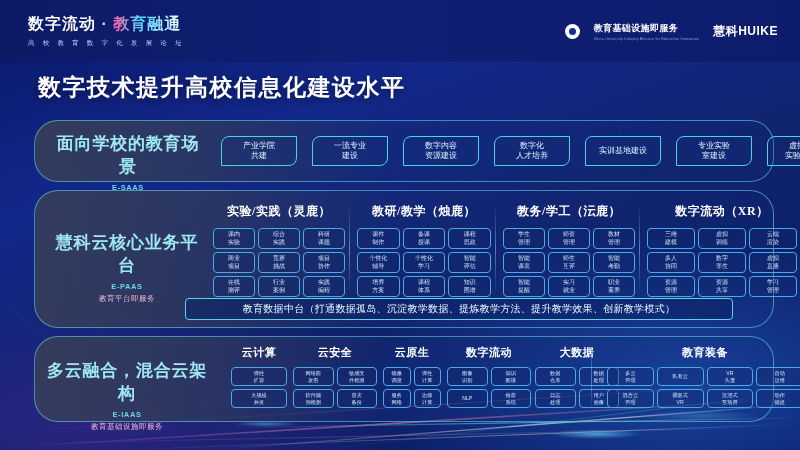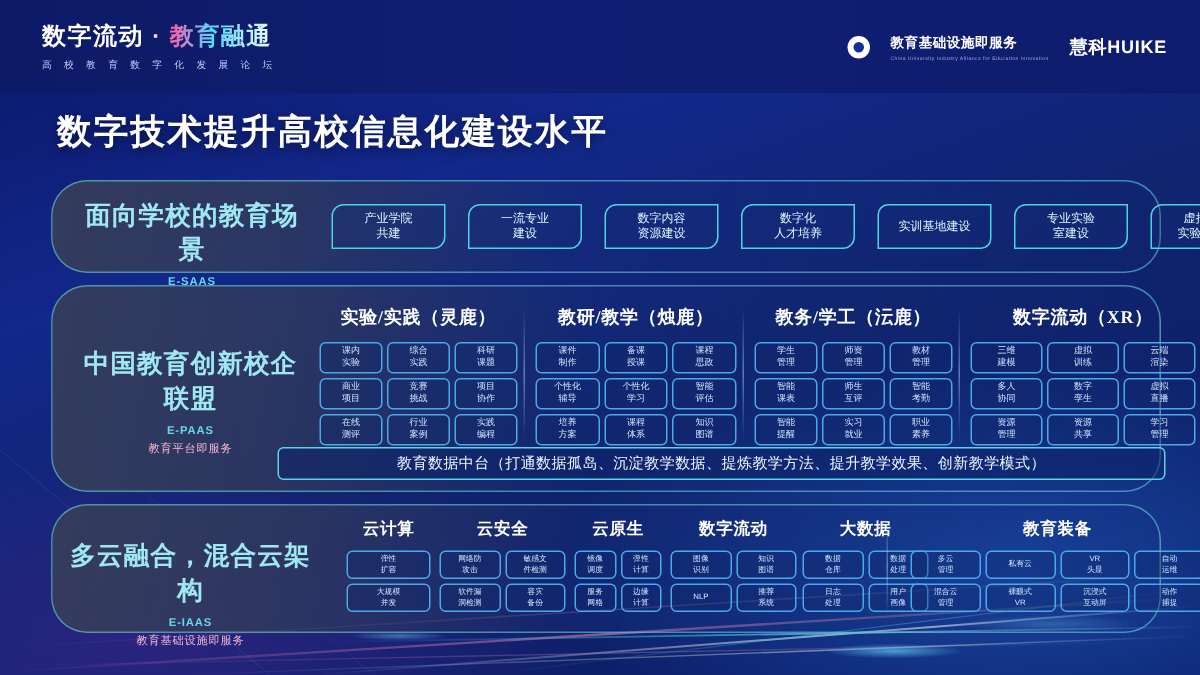--- a/index.html
+++ b/index.html
@@ -68,21 +68,21 @@
   .minichip {
     border:1px solid #4aa9e8; border-radius:4px;
     color:#cfe6ff; font-size:6px; line-height:1.2;
     display:flex; align-items:center; justify-content:center; text-align:center;
     background: rgba(16,40,110,.35);
   }
   .grid3 { display:grid; grid-template-columns:repeat(3,1fr); gap:3px; }
   .paas-col { position:absolute;font-family:Liberation Serif, serif; }
   .paas-sep { position:absolute; width:1px; background:linear-gradient(180deg,rgba(120,190,255,0),rgba(140,200,255,.55),rgba(120,190,255,0)); }
   .databar {
-    position:absolute; left:185px; top:298px; width:592px; height:22px; z-index:6;
+    position:absolute; left:185px; top:298px; width:548px; height:22px; z-index:6;
     border:1px solid #5bd3e6; border-radius:4px;
     display:flex; align-items:center; justify-content:center;
     color:#e7f6ff; font-size:10px; letter-spacing:.3px;
     background: rgba(14,34,105,.55);
   }
   .iaas-col { position:absolute; }
 </style>
 </head>
 <body>
 
@@ -155,21 +155,21 @@
         <div class="chip wide">实训基地建设</div>
         <div class="chip big">专业实验<br>室建设</div>
         <div class="chip big">虚拟仿真<br>实验室建设</div>
       </div>
   </div>
 </div>
 
 <div class="panel" style="left:34px; top:190px; width:740px; height:138px;">
   <div class="panel-inner">
     <div class="sect-label" style="left:12px; top:40px; width:160px;">
-      <div class="t1">中国教育创新校企联盟</div>
+      <div class="t1">慧科云核心业务平台</div>
       <div class="t2">E-PAAS</div>
       <div class="t3">教育平台即服务</div>
     </div>
     <div id="paas-cols">
         <div class="paas-col" style="left: 178px; top: 12px; width: 132px;">
           <div class="col-title">实验/实践（灵鹿）</div>
           <div class="grid3" style="margin-top: 8px;">
             <div class="minichip" style="height: 21px;">课内<br>实验</div>
             <div class="minichip" style="height: 21px;">综合<br>实践</div>
             <div class="minichip" style="height: 21px;">科研<br>课题</div>

